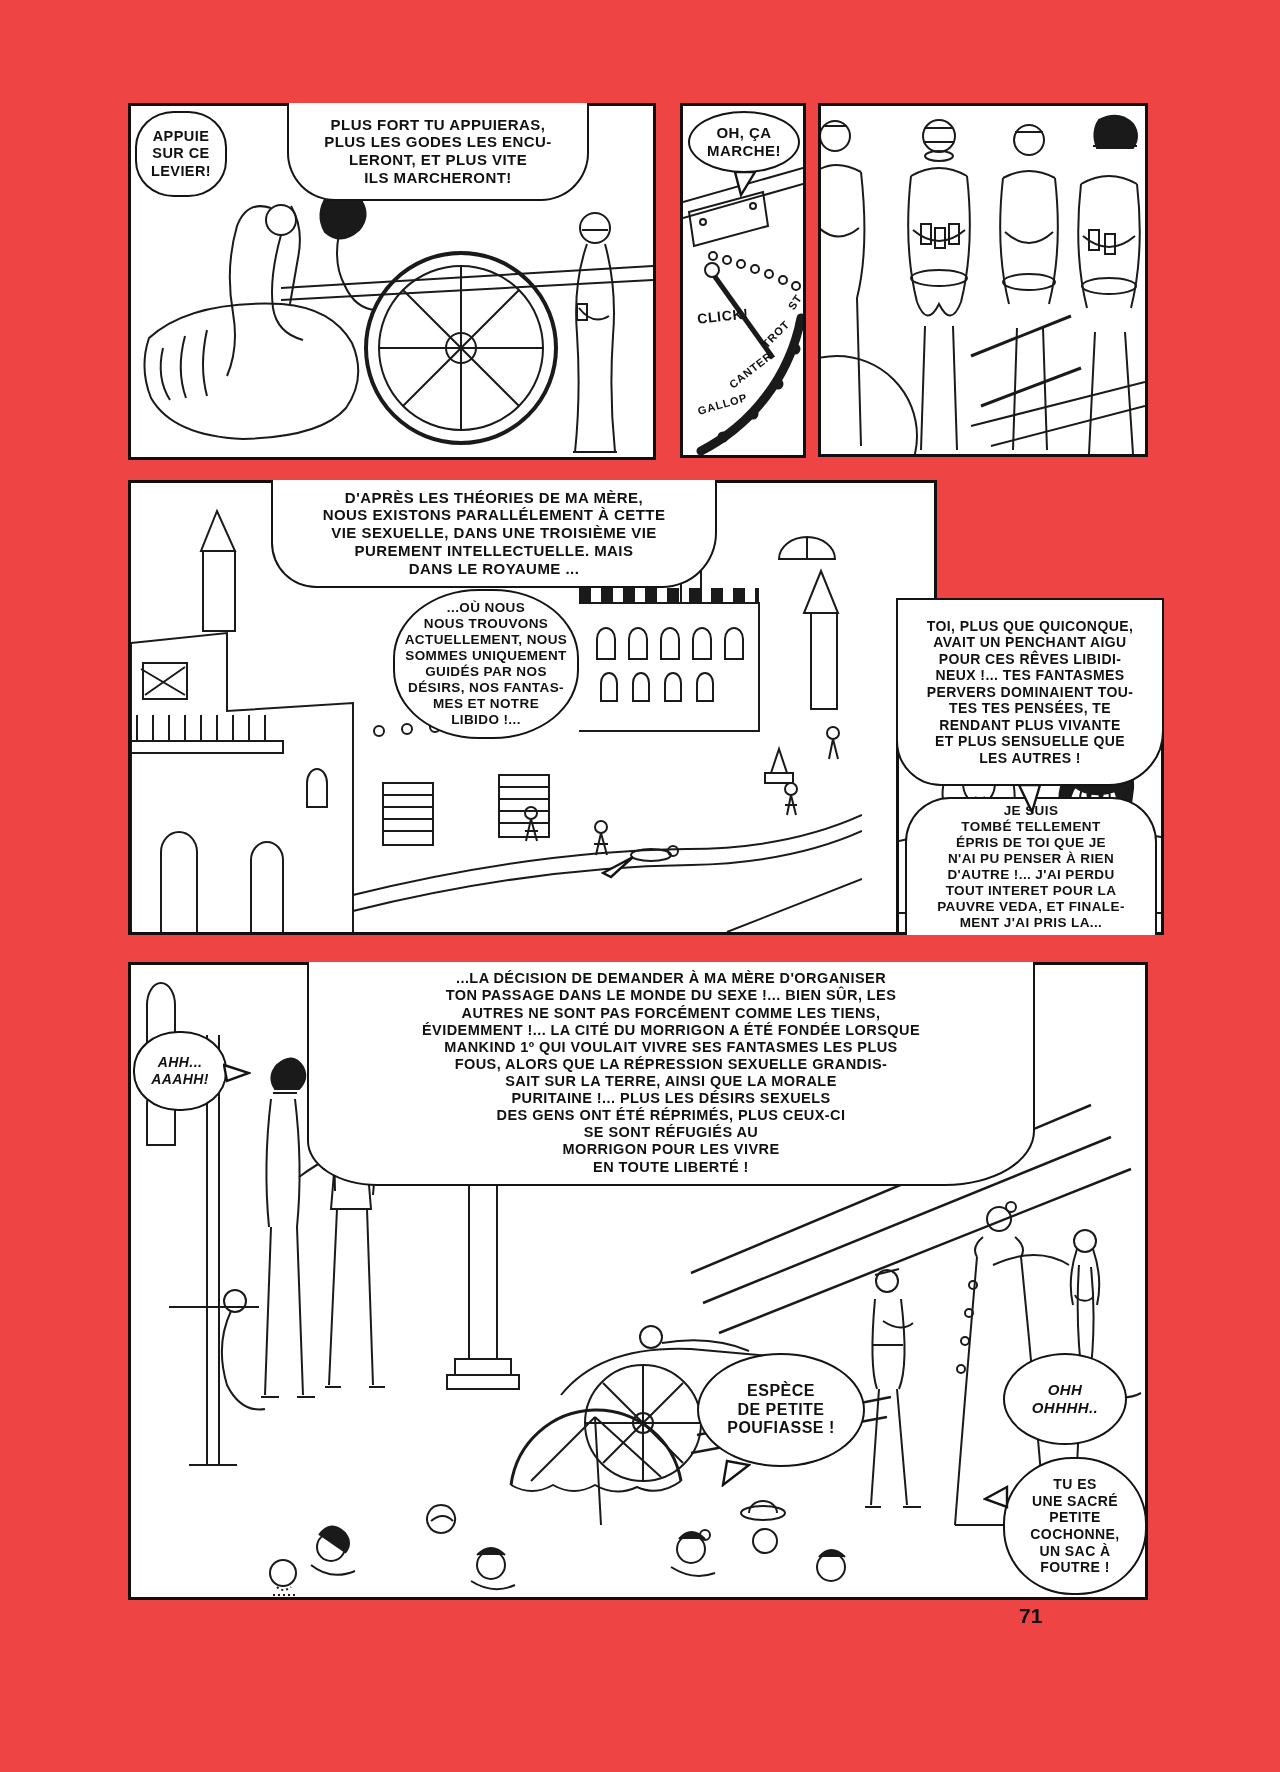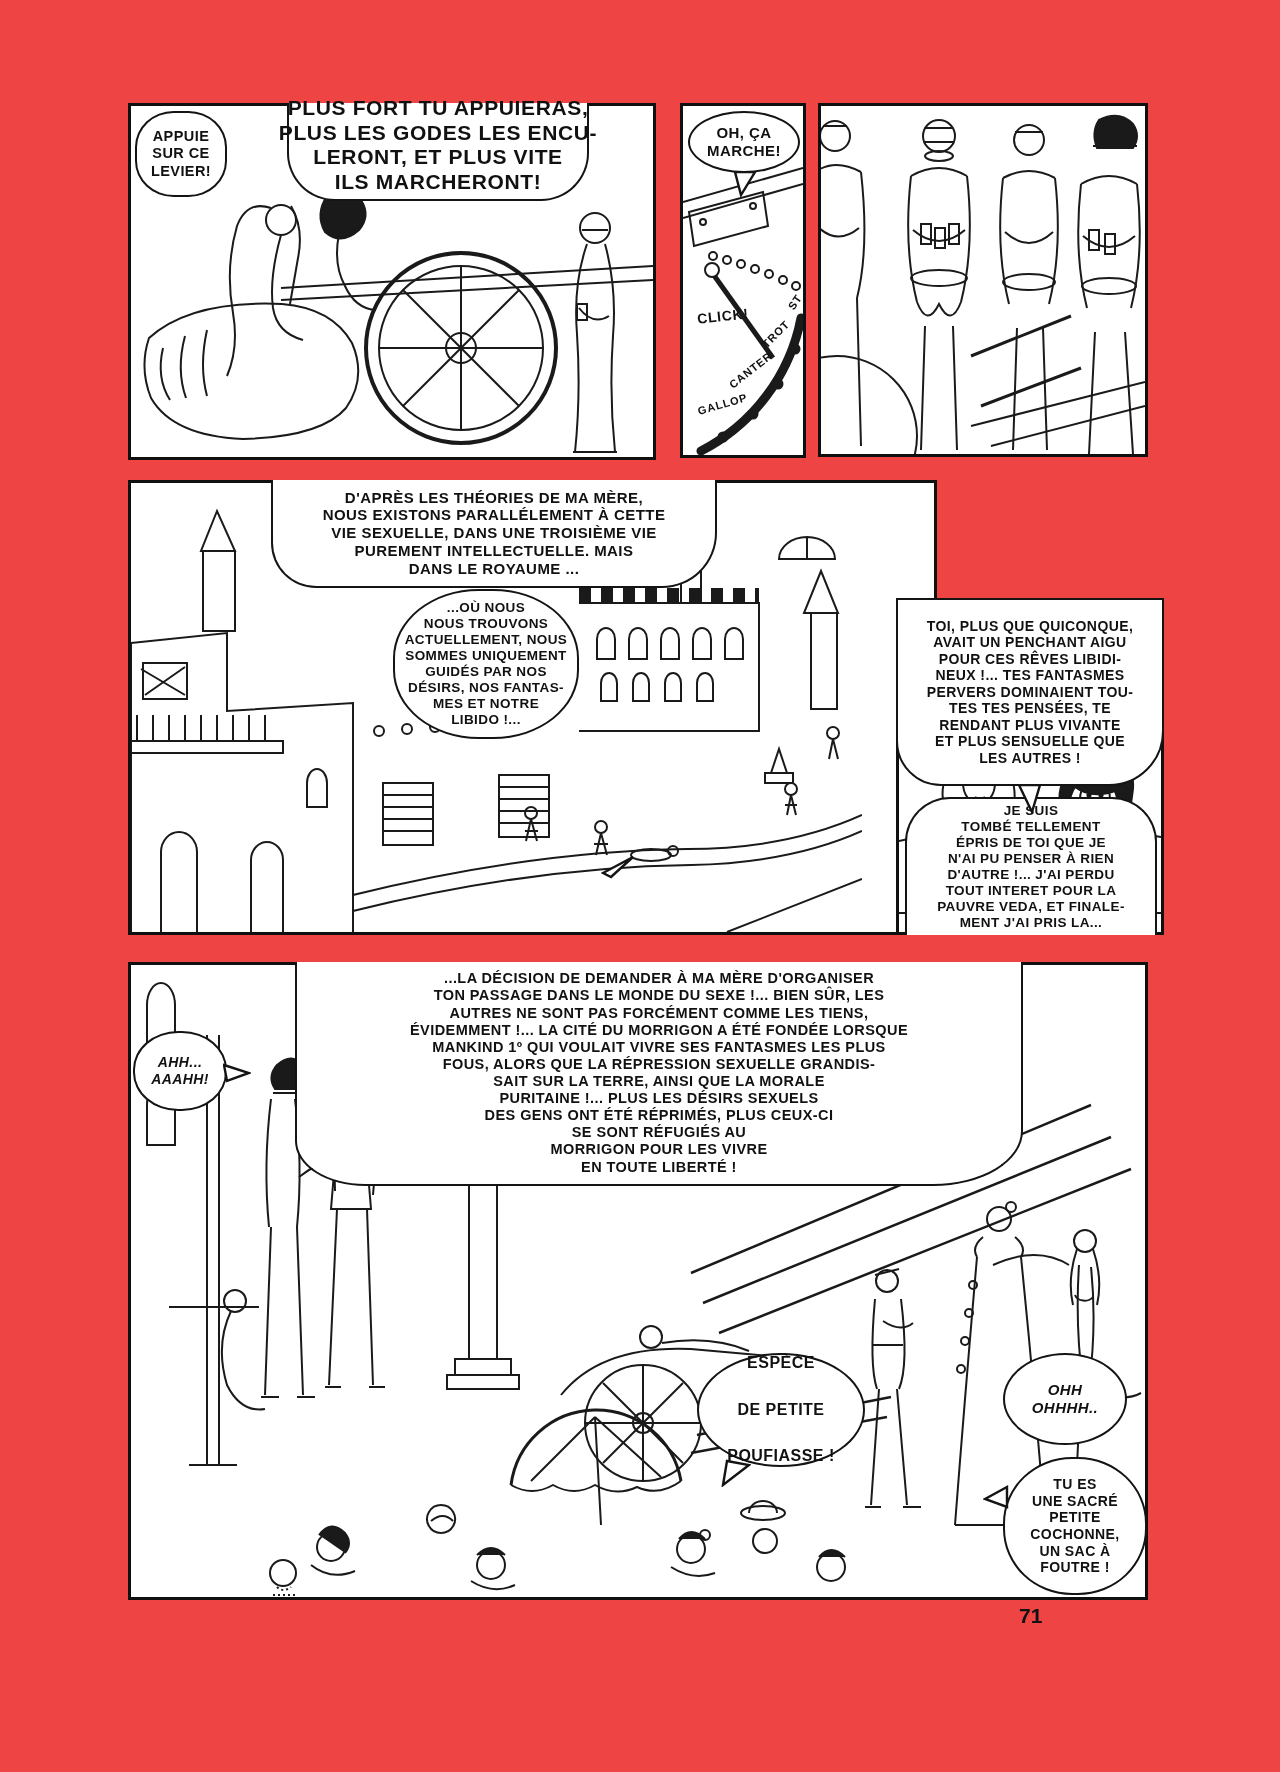--- a/index.html
+++ b/index.html
@@ -43,21 +43,21 @@
         <path d="M448 202 q14 18 30 8"></path>
         <rect x="446" y="198" width="10" height="16"></rect>
         <path d="M442 346 h44"></path>
       </g>
     </svg>
     <div class="bubble" style="left:4px;top:5px;width:92px;height:86px;border-radius:42%;font-size:14.5px;">
       <span class="ln">APPUIE</span>
       <span class="ln">SUR CE</span>
       <span class="ln">LEVIER!</span>
     </div>
-    <div class="bubble" style="left:156px;top:-3px;width:302px;height:98px;border-top:none;border-radius:0 0 48px 48px;font-size:21px;justify-content:flex-end;">
+    <div class="bubble" style="left:156px;top:-3px;width:302px;height:98px;border-top:none;border-radius:0 0 48px 48px;font-size:15px;">
       <span class="ln">PLUS FORT TU APPUIERAS,</span>
       <span class="ln">PLUS LES GODES LES ENCU-</span>
       <span class="ln">LERONT, ET PLUS VITE</span>
       <span class="ln">ILS MARCHERONT!</span>
     </div>
   </div>
 
   <div class="panel" style="left:680px;top:103px;width:126px;height:355px;">
     <svg class="art" width="120" height="349" viewBox="0 0 120 349">
       <g stroke="#1a1a1a" fill="none" stroke-width="2">
@@ -313,42 +313,42 @@
           <circle cx="574" cy="570" r="5"></circle>
         <ellipse cx="632" cy="548" rx="22" ry="7"></ellipse>
           <path d="M618 548 a14 12 0 0 1 28 0"></path>
         <circle cx="634" cy="576" r="12"></circle>
         <circle cx="700" cy="602" r="14"></circle>
           <path d="M688 592 q12 -14 26 0" fill="#1a1a1a"></path>
         <path d="M180 600 q20 16 44 6 M340 616 q22 14 44 4 M540 602 q22 14 44 6"></path>
         <path d="M600 470 q8 -6 16 0 M622 476 q8 -6 16 0 M644 470 q8 -6 16 0 M610 486 q8 -6 16 0 M634 490 q8 -6 16 0"></path>
       </g>
     </svg>
-    <div class="bubble" style="left:164px;top:-3px;width:728px;height:224px;border-top:none;border-radius:0 0 90px 70px / 0 0 55px 45px;font-size:14.5px;">
+    <div class="bubble" style="left:176px;top:-3px;width:728px;height:224px;border-top:none;border-radius:0 0 90px 70px / 0 0 55px 45px;font-size:14.5px;">
       <span class="ln">...LA DÉCISION DE DEMANDER À MA MÈRE D'ORGANISER</span>
       <span class="ln">TON PASSAGE DANS LE MONDE DU SEXE !... BIEN SÛR, LES</span>
       <span class="ln">AUTRES NE SONT PAS FORCÉMENT COMME LES TIENS,</span>
       <span class="ln">ÉVIDEMMENT !... LA CITÉ DU MORRIGON A ÉTÉ FONDÉE LORSQUE</span>
       <span class="ln">MANKIND 1º QUI VOULAIT VIVRE SES FANTASMES LES PLUS</span>
       <span class="ln">FOUS, ALORS QUE LA RÉPRESSION SEXUELLE GRANDIS-</span>
       <span class="ln">SAIT SUR LA TERRE, AINSI QUE LA MORALE</span>
       <span class="ln">PURITAINE !... PLUS LES DÉSIRS SEXUELS</span>
       <span class="ln">DES GENS ONT ÉTÉ RÉPRIMÉS, PLUS CEUX-CI</span>
       <span class="ln">SE SONT RÉFUGIÉS AU</span>
       <span class="ln">MORRIGON POUR LES VIVRE</span>
       <span class="ln">EN TOUTE LIBERTÉ !</span>
     </div>
     <div class="bubble" style="left:2px;top:66px;width:94px;height:80px;border-radius:48%;font-size:14px;font-style:italic;">
       <span class="ln">AHH...</span>
       <span class="ln" style="font-weight:700;">AAAHH!</span>
     </div>
     <svg class="tail" style="left:92px;top:96px;" width="28" height="22">
       <path d="M1 4 L26 12 L4 20 Z" fill="#ffffff" stroke="#141414" stroke-width="2.4"></path>
     </svg>
-    <div class="bubble" style="left:566px;top:388px;width:168px;height:114px;border-radius:50%;font-size:16px;gap:28px;">
+    <div class="bubble" style="left:566px;top:388px;width:168px;height:114px;border-radius:50%;font-size:16px;">
       <span class="ln">ESPÈCE</span>
       <span class="ln">DE PETITE</span>
       <span class="ln">POUFIASSE !</span>
     </div>
     <svg class="tail" style="left:590px;top:494px;" width="30" height="28">
       <path d="M6 2 L28 6 L2 26 Z" fill="#ffffff" stroke="#141414" stroke-width="2.4"></path>
     </svg>
     <div class="bubble" style="left:872px;top:388px;width:124px;height:92px;border-radius:50%;font-size:15px;font-style:italic;font-weight:700;">
       <span class="ln">OHH</span>
       <span class="ln">OHHHH..</span>

